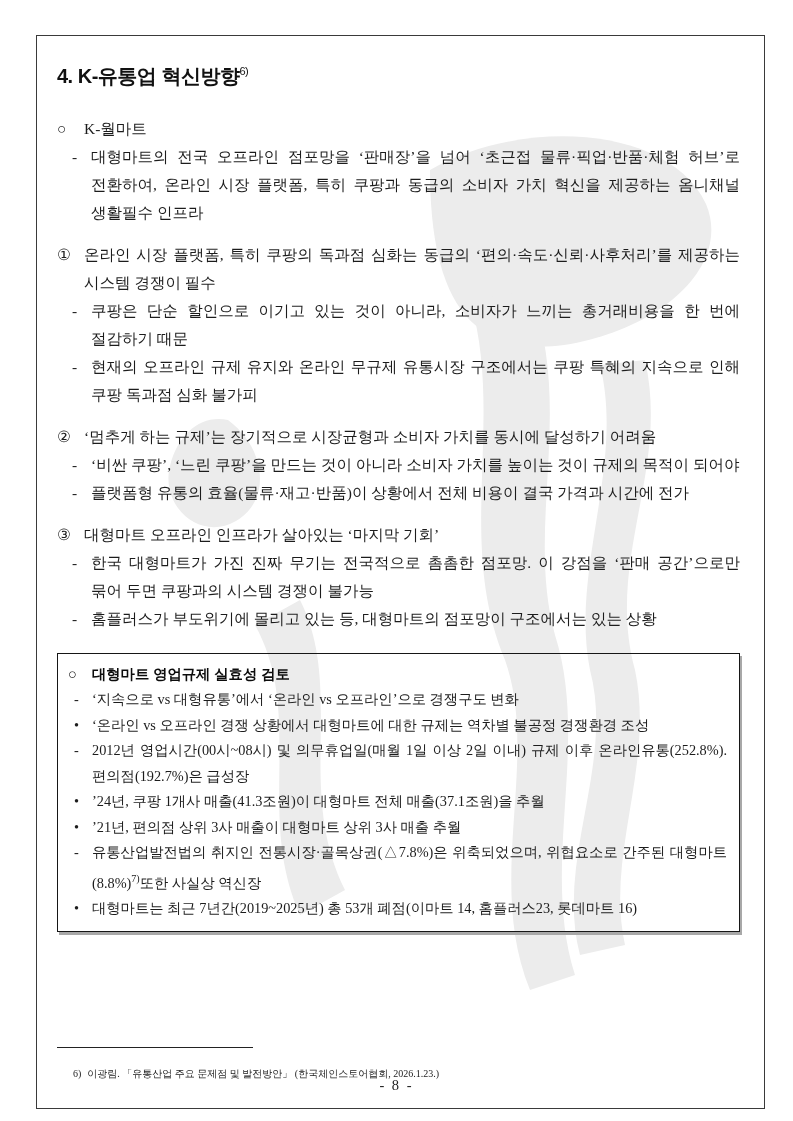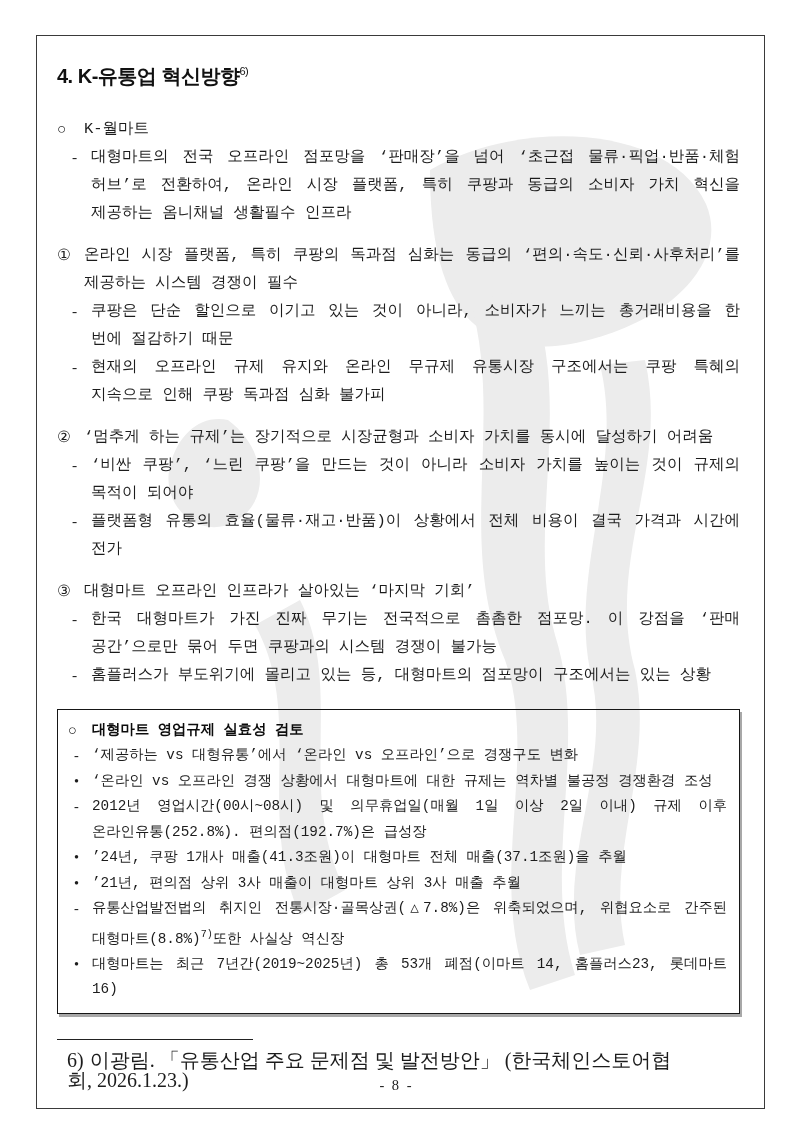--- a/index.html
+++ b/index.html
@@ -8,36 +8,36 @@
   .watermark{position:absolute;left:0;top:0;width:793px;height:1121px;z-index:0;pointer-events:none;}
   .frame{position:absolute;left:36px;top:35px;width:729px;height:1074px;box-sizing:border-box;
          border:1.5px solid #3a3a3a;padding:22px 24px 0 20px;z-index:1;}
   .doc-title{font-family:"Liberation Sans",sans-serif;font-weight:bold;font-size:20px;
              line-height:26px;letter-spacing:-0.5px;color:#111;}
   .doc-title .fn-ref{font-size:11px;font-weight:normal;vertical-align:super;}
   .block{margin-top:14px;}
   .block.first{margin-top:26px;}
   .line{display:flex;font-size:15.5px;line-height:28px;}
   .line .marker{flex:0 0 auto;}
-  .line .text{flex:1 1 auto;text-align:justify;word-break:keep-all;font-family:Liberation Mono, monospace;}
+  .line .text{flex:1 1 auto;text-align:justify;word-break:keep-all;}
   .h-circle .marker{width:27px;}
   .h-num .marker{width:27px;}
   .item{padding-left:15px;}
   .item .marker{width:19px;}
   .review-box{margin-top:20px;border:1.8px solid #161616;box-shadow:2px 3px 0 #a8a8a8;
               padding:8px 12px 10px 10px;}
   .review-box .line{font-size:14.3px;line-height:25.5px;}
   .box-title{font-family:"Liberation Sans",sans-serif;font-weight:bold;font-size:15px;color:#0c0c0c;}
   .box-title .marker{width:24px;}
   .box-item{padding-left:6px;}
   .box-item .marker{width:18px;}
   .sup{font-size:10px;vertical-align:super;}
   .footnote-area{position:absolute;left:20px;bottom:8px;width:640px;}
   .footnote-rule{width:196px;border-top:1.6px solid #222;margin-bottom:7px;}
-  .footnote{font-size:20px;line-height:20px;margin:10px;}
+  .footnote{font-size:10px;line-height:20px;margin:16px;}
   .footnote .fn-ref{margin-right:6px;}
   .page-number{position:absolute;left:0;right:0;top:1077px;text-align:center;
                font-size:14.5px;letter-spacing:2px;color:#222;}
 </style>
 </head>
 <body>
 
 <div class="page">
 
   <div class="watermark">
@@ -114,21 +114,21 @@
       </div>
     </div>
 
     <div class="review-box">
       <div class="line box-title">
         <span class="marker">○</span>
         <span class="text">대형마트 영업규제 실효성 검토</span>
       </div>
       <div class="line box-item">
         <span class="marker">-</span>
-        <span class="text">‘제공하는 vs 대형유통’에서 ‘온라인 vs 오프라인’으로 경쟁구도 변화</span>
+        <span class="text">‘지속으로 vs 대형유통’에서 ‘온라인 vs 오프라인’으로 경쟁구도 변화</span>
       </div>
       <div class="line box-item">
         <span class="marker">•</span>
         <span class="text">‘온라인 vs 오프라인 경쟁 상황에서 대형마트에 대한 규제는 역차별 불공정 경쟁환경 조성</span>
       </div>
       <div class="line box-item">
         <span class="marker">-</span>
         <span class="text">2012년 영업시간(00시~08시) 및 의무휴업일(매월 1일 이상 2일 이내) 규제 이후 온라인유통(252.8%). 편의점(192.7%)은 급성장</span>
       </div>
       <div class="line box-item">

